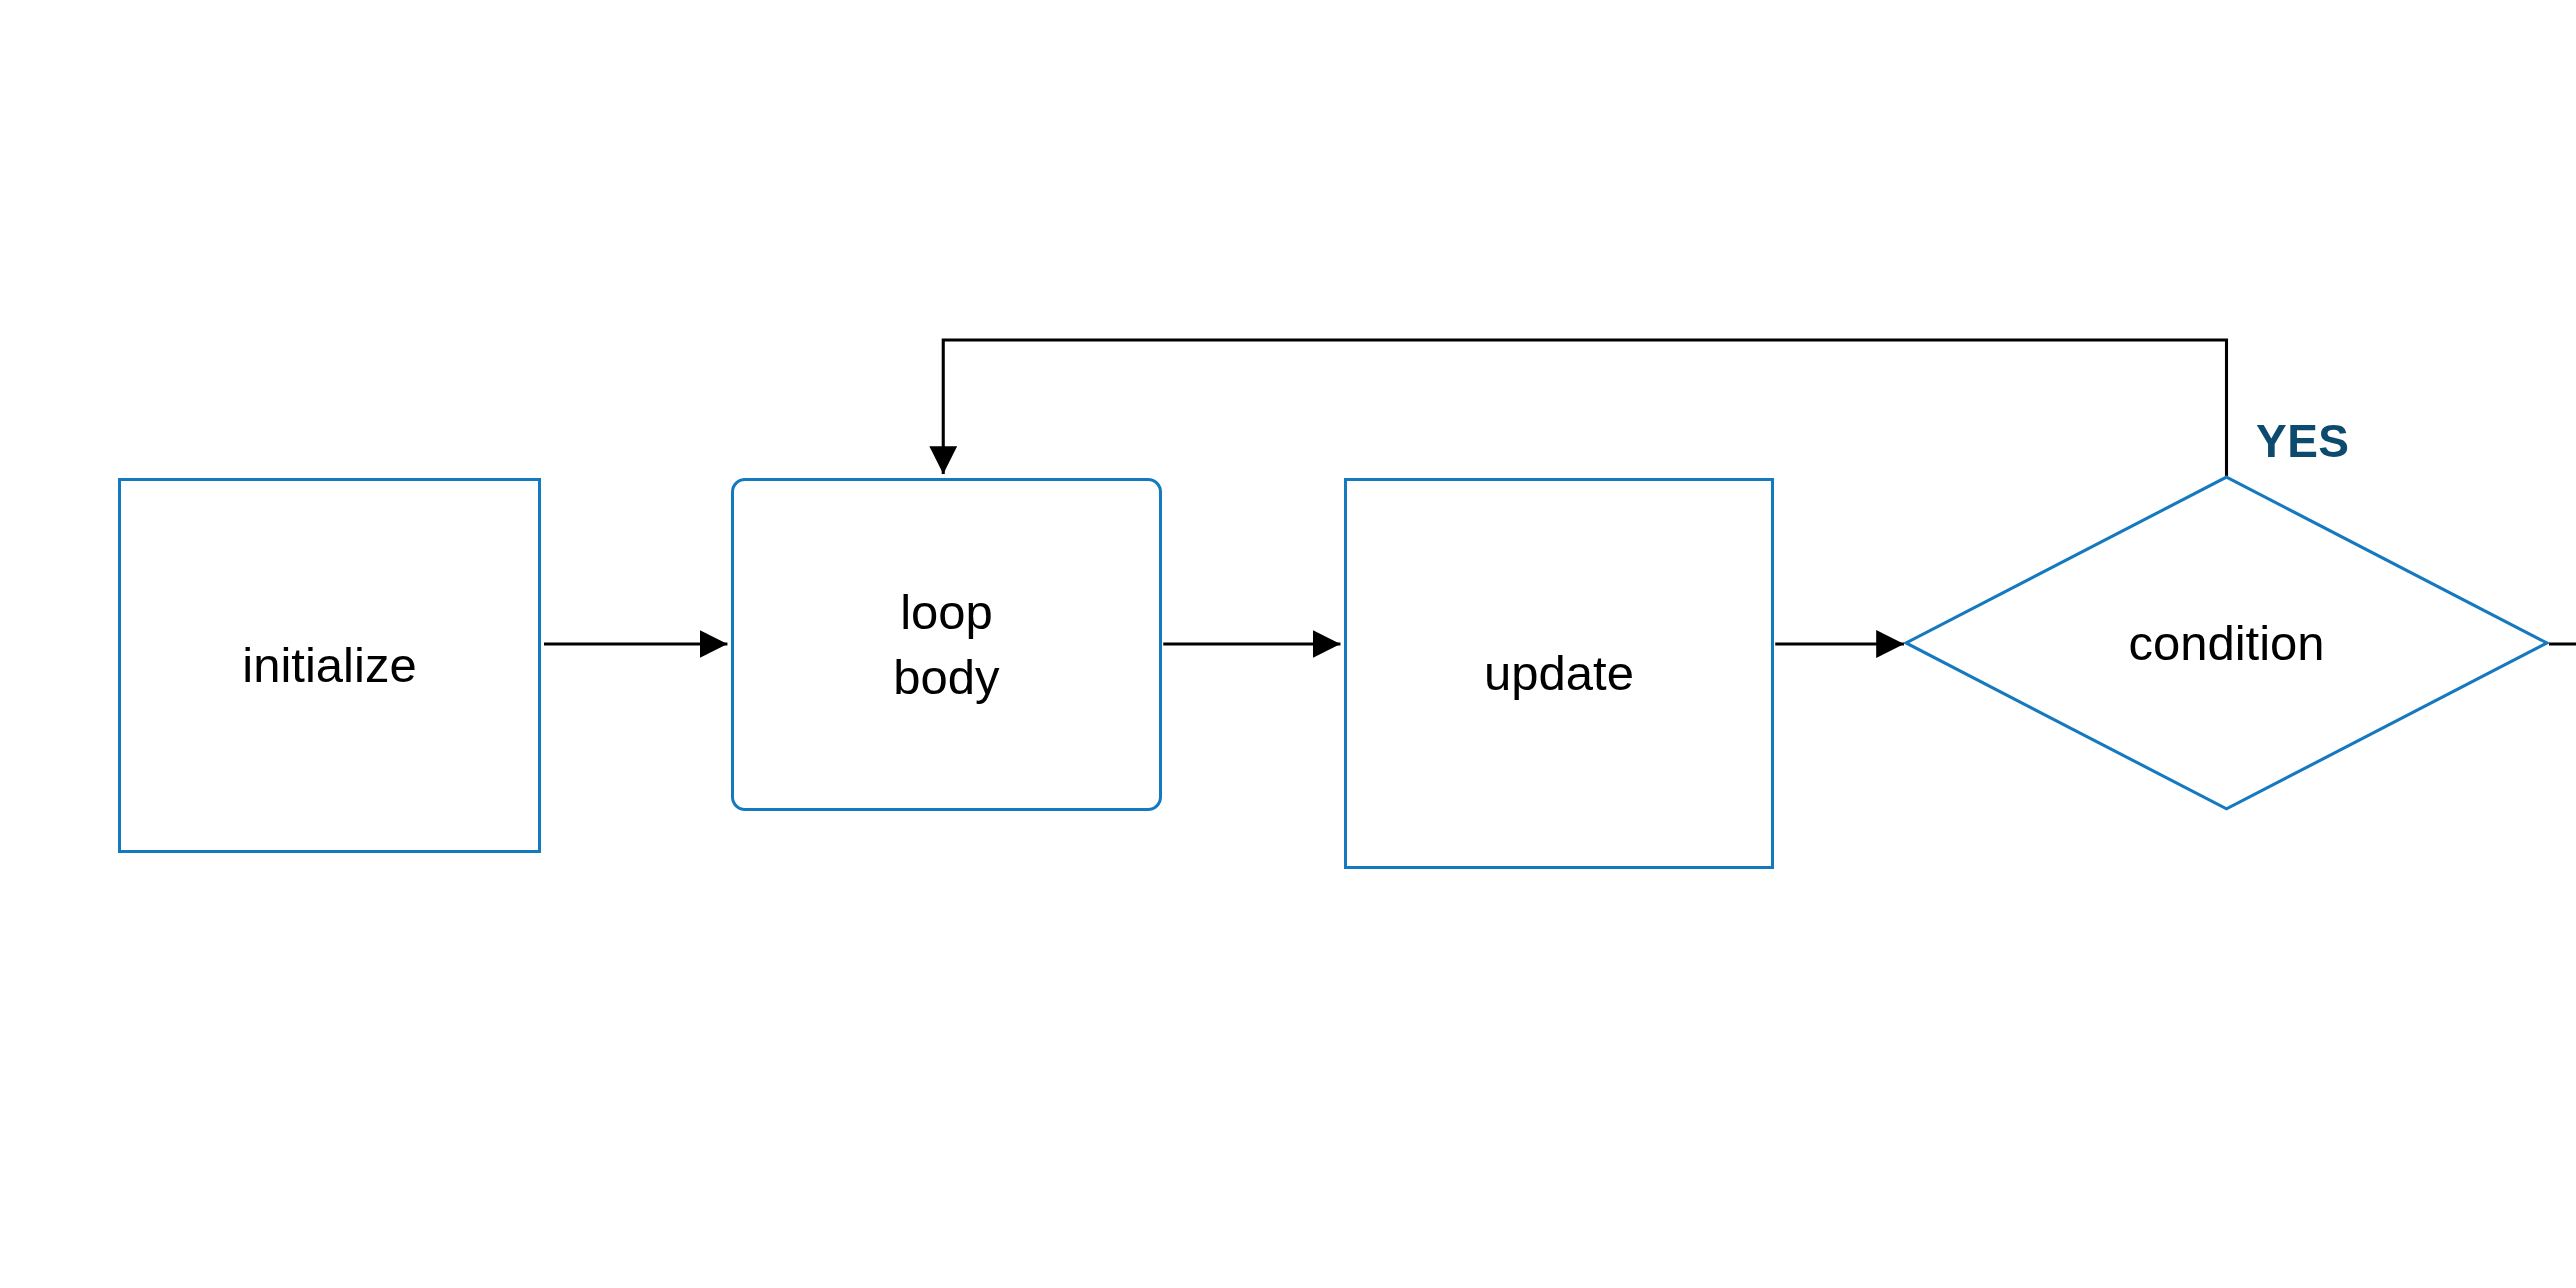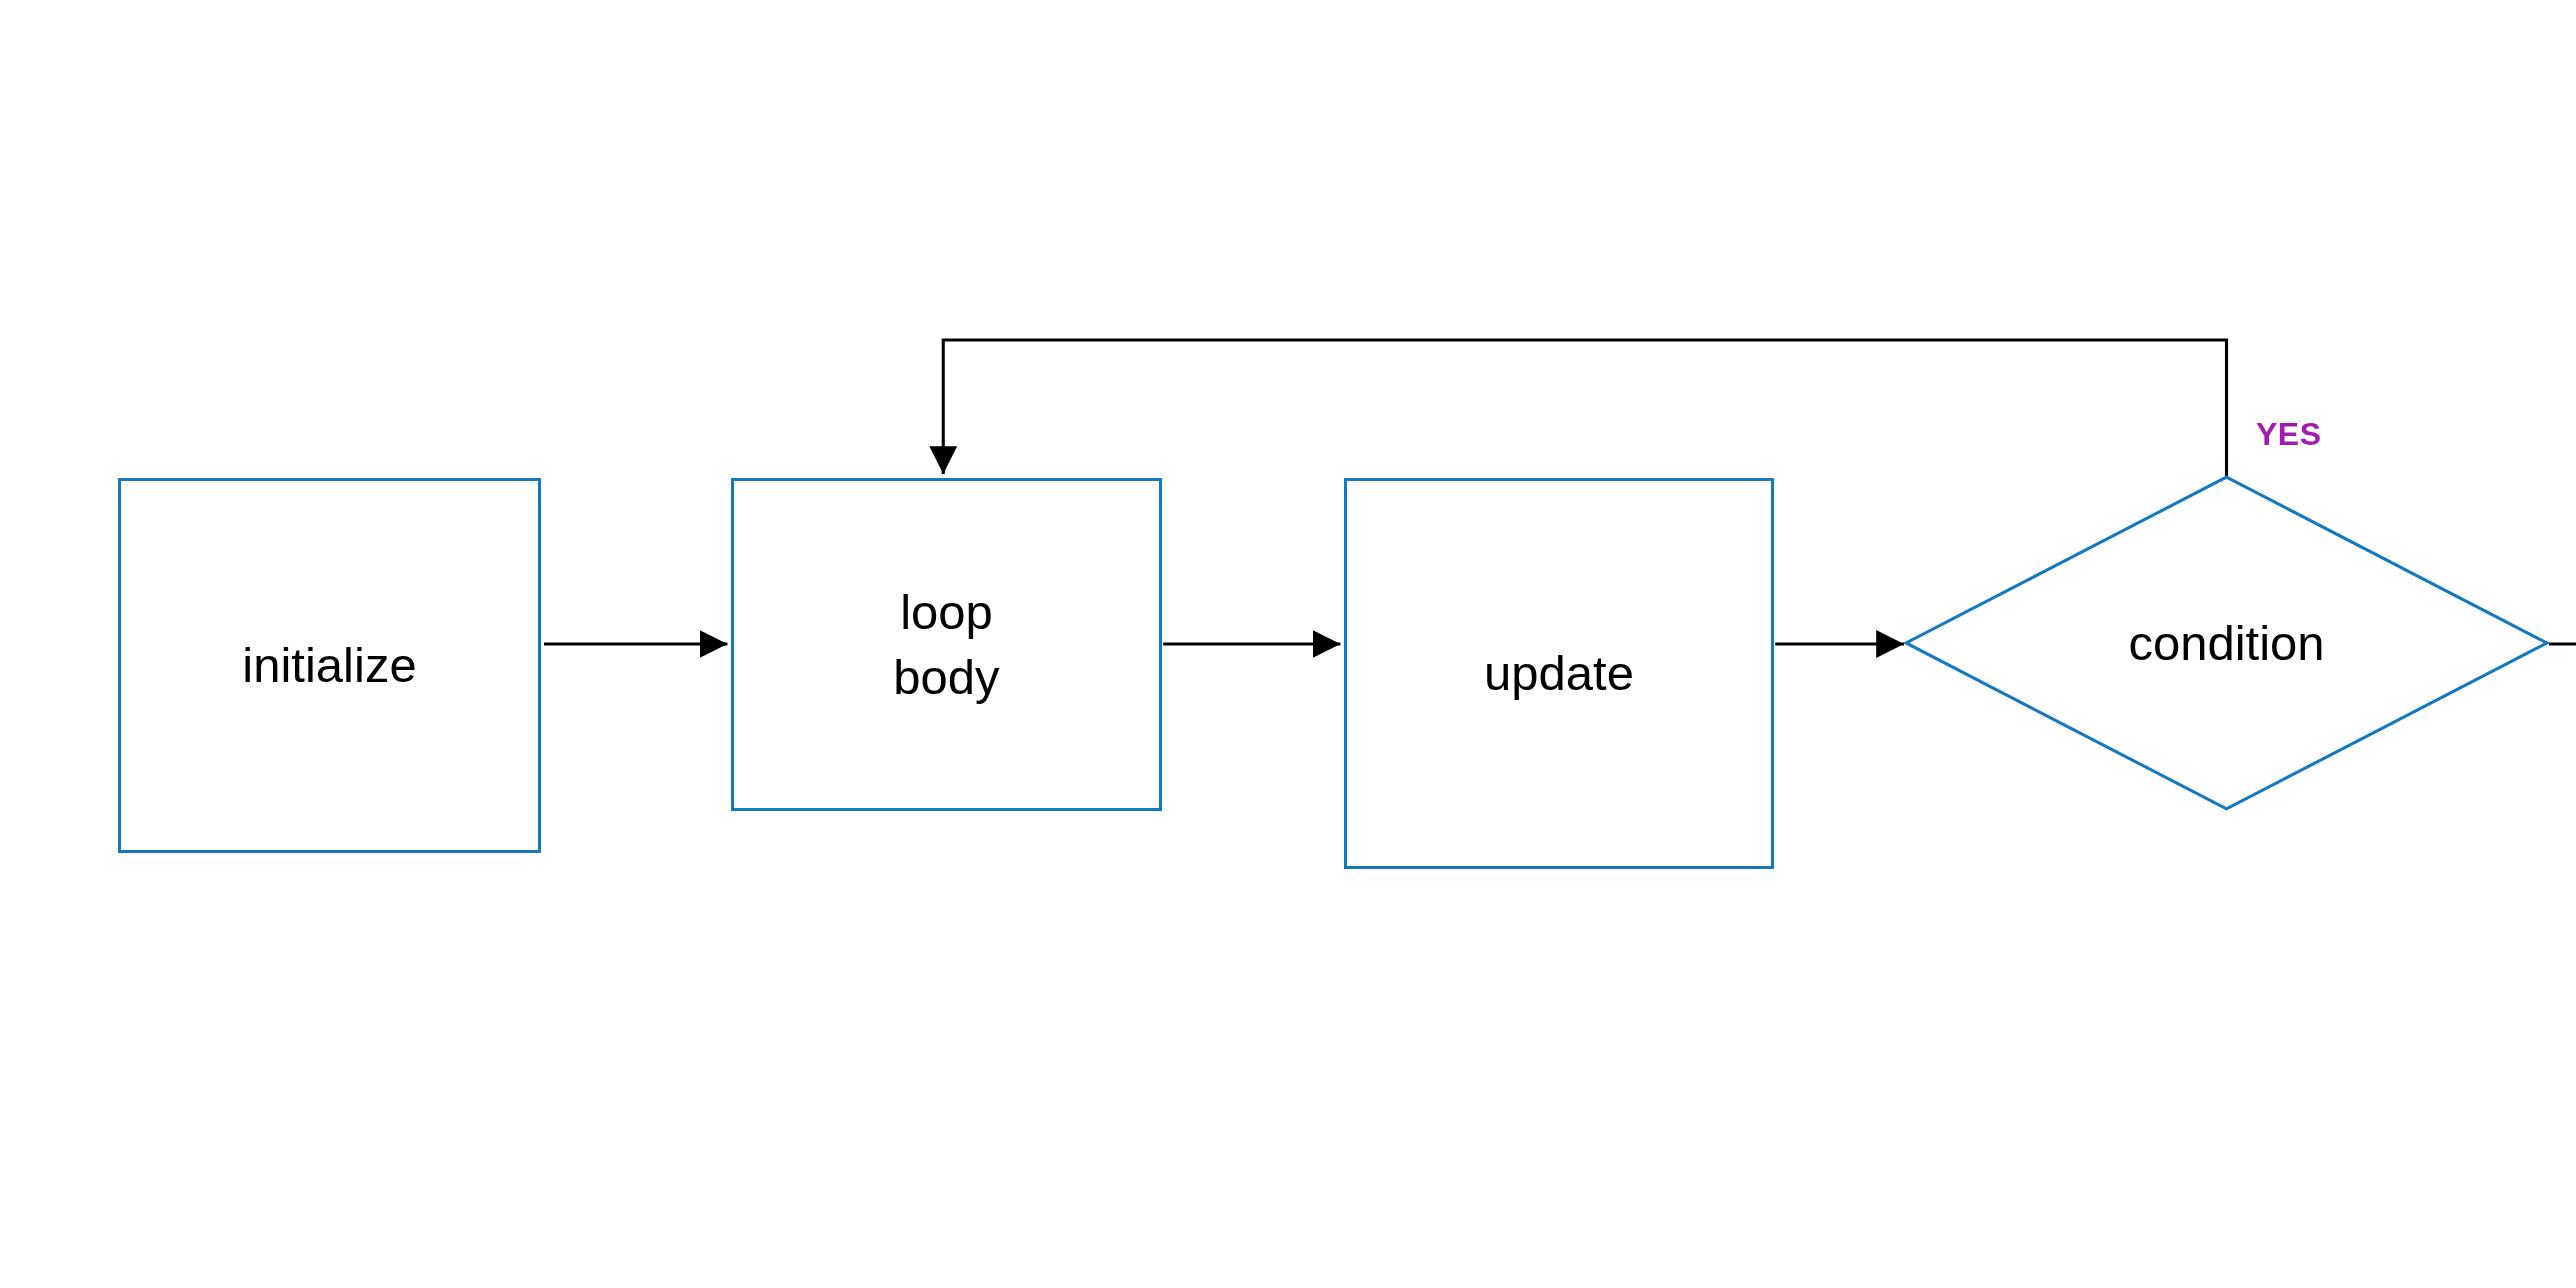--- a/index.html
+++ b/index.html
@@ -47,23 +47,23 @@
     height: 72px;
     display: flex;
     align-items: center;
     justify-content: center;
     color: #000000;
     font-size: 49px;
     line-height: 1;
   }
   .branch-label {
     position: absolute;
-    color: #a21caf;
+    color: #0c4a6e;
     font-weight: bold;
-    font-size: 32px;
+    font-size: 46px;
     line-height: 1;
     letter-spacing: 0.5px;
   }
   .branch-label.yes { left: 2256px; top: 418px; }
 </style>
 </head>
 <body>
 
 <div class="canvas">
 
@@ -84,21 +84,21 @@
 
     <polyline points="4322,924 4322,660 1831,660 1831,920" fill="none" stroke="#000000" stroke-width="6" marker-end="url(#arrow)"></polyline>
 
     <polygon points="4322,926 4944,1248 4322,1570 3700,1248" fill="#ffffff" stroke="#1579c0" stroke-width="6"></polygon>
   </svg>
 
   <div class="node" style="left:118px; top:478px; width:423px; height:375px;">
     <span class="node-label">initialize</span>
   </div>
 
-  <div class="node" style="left:731px; top:478px; width:431px; height:333px;">
+  <div class="node" style="left:731px; top:478px; width:431px; height:333px;border-radius:14px;">
     <span class="node-label">
       <span>loop</span><br>
       <span>body</span>
     </span>
   </div>
 
   <div class="node" style="left:1344px; top:478px; width:430px; height:391px;">
     <span class="node-label">update</span>
   </div>
 

